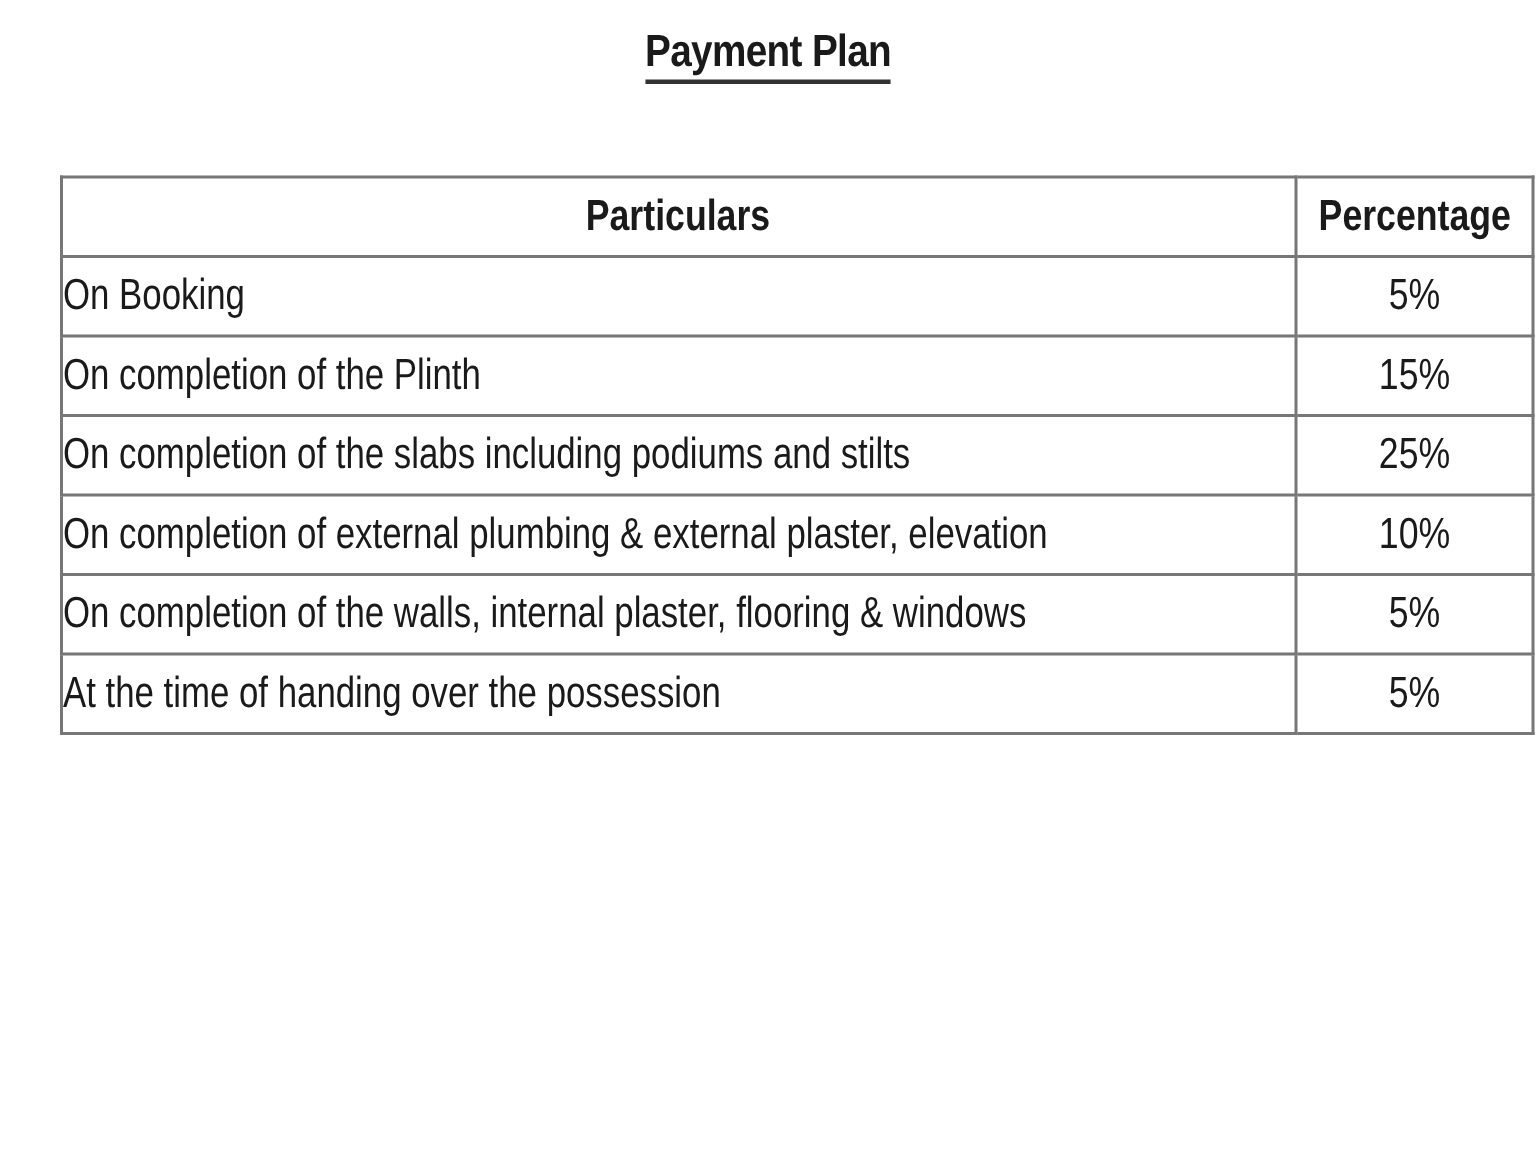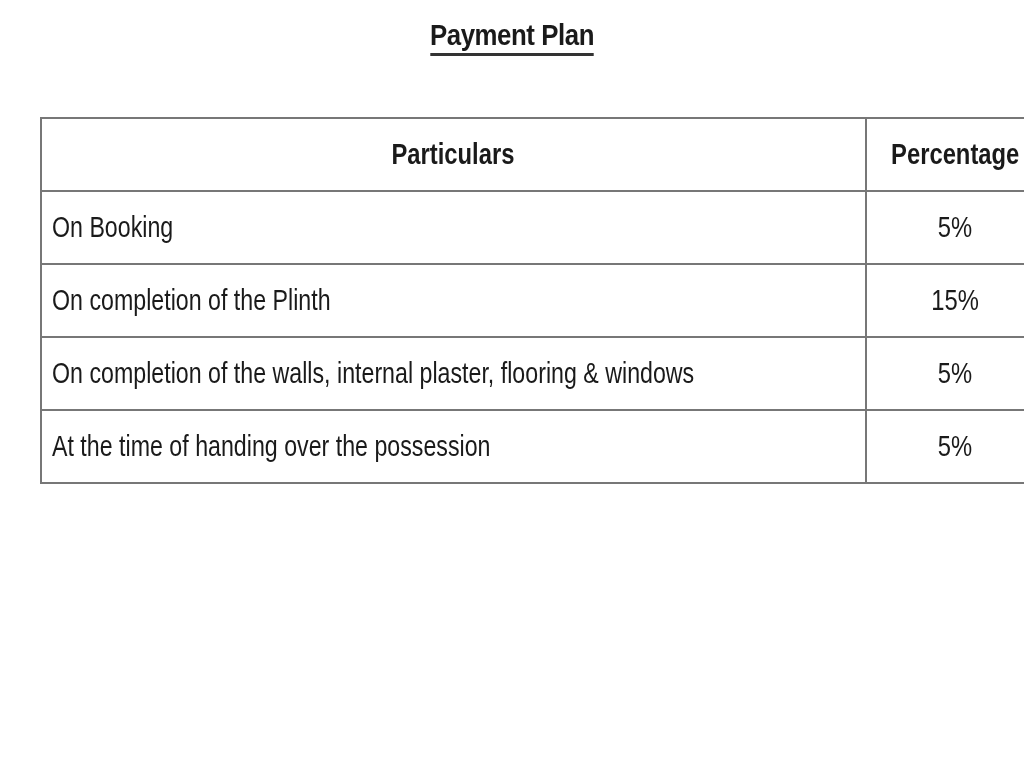--- a/index.html
+++ b/index.html
@@ -35,21 +35,21 @@
       position: absolute;
       top: 117px;
       left: 40px;
       width: 946px;
       border-collapse: collapse;
       border: 2px solid #777;
     }
     table.plan td, table.plan th {
       border: 2px solid #777;
       height: 51px;
-      padding: 10px;
+      padding: 0;
       font-size: 29px;
       line-height: 51px;
       white-space: nowrap;
       overflow: hidden;
     }
     table.plan th {
       font-weight: bold;
       text-align: center;
     }
     .col-part { width: 784px; }
@@ -87,20 +87,28 @@
   </tr>
   <tr>
     <td class="part"><span class="cell-inner">On Booking</span></td>
     <td class="pct"><span class="center-inner">5%</span></td>
   </tr>
   <tr>
     <td class="part"><span class="cell-inner">On completion of the Plinth</span></td>
     <td class="pct"><span class="center-inner">15%</span></td>
   </tr>
   <tr>
+    <td class="part"><span class="cell-inner">On completion of the slabs including podiums and stilts</span></td>
+    <td class="pct"><span class="center-inner">25%</span></td>
+  </tr>
+  <tr>
+    <td class="part"><span class="cell-inner">On completion of external plumbing &amp; external plaster, elevation</span></td>
+    <td class="pct"><span class="center-inner">10%</span></td>
+  </tr>
+  <tr>
     <td class="part"><span class="cell-inner">On completion of the walls, internal plaster, flooring &amp; windows</span></td>
     <td class="pct"><span class="center-inner">5%</span></td>
   </tr>
   <tr>
     <td class="part"><span class="cell-inner">At the time of handing over the possession</span></td>
     <td class="pct"><span class="center-inner">5%</span></td>
   </tr>
 </tbody>
   </table>
 

